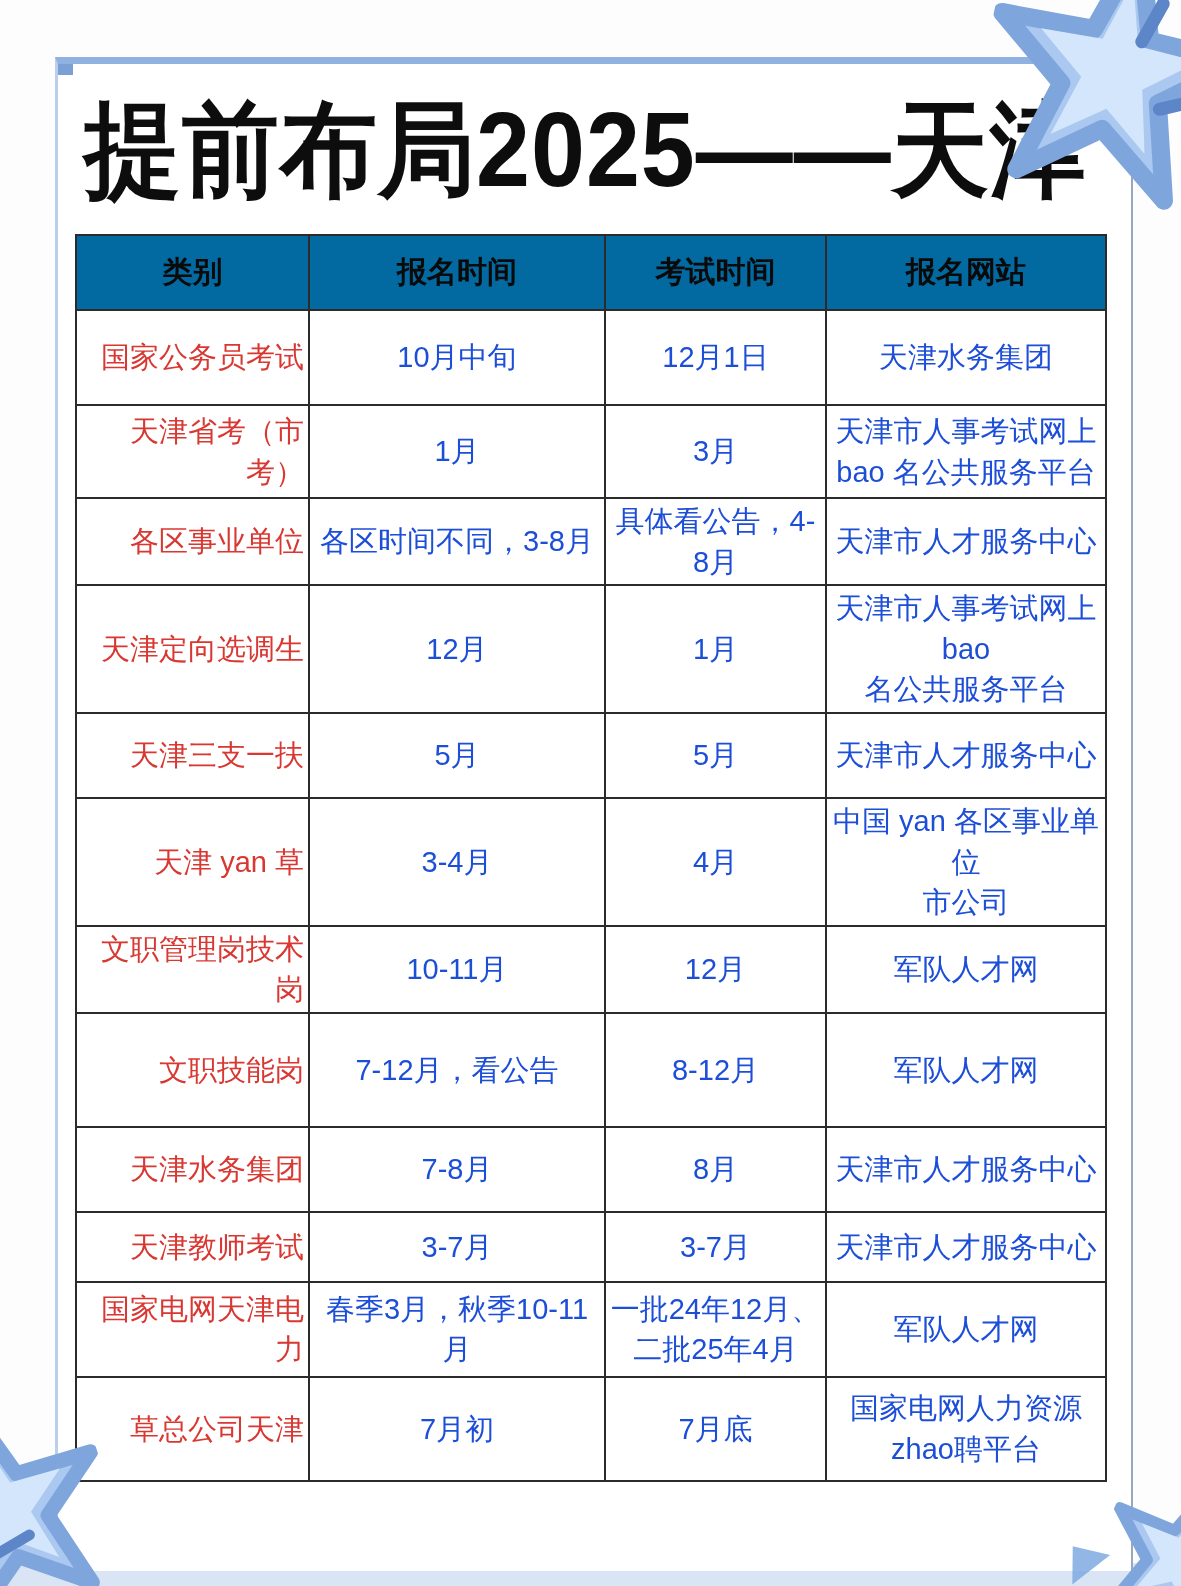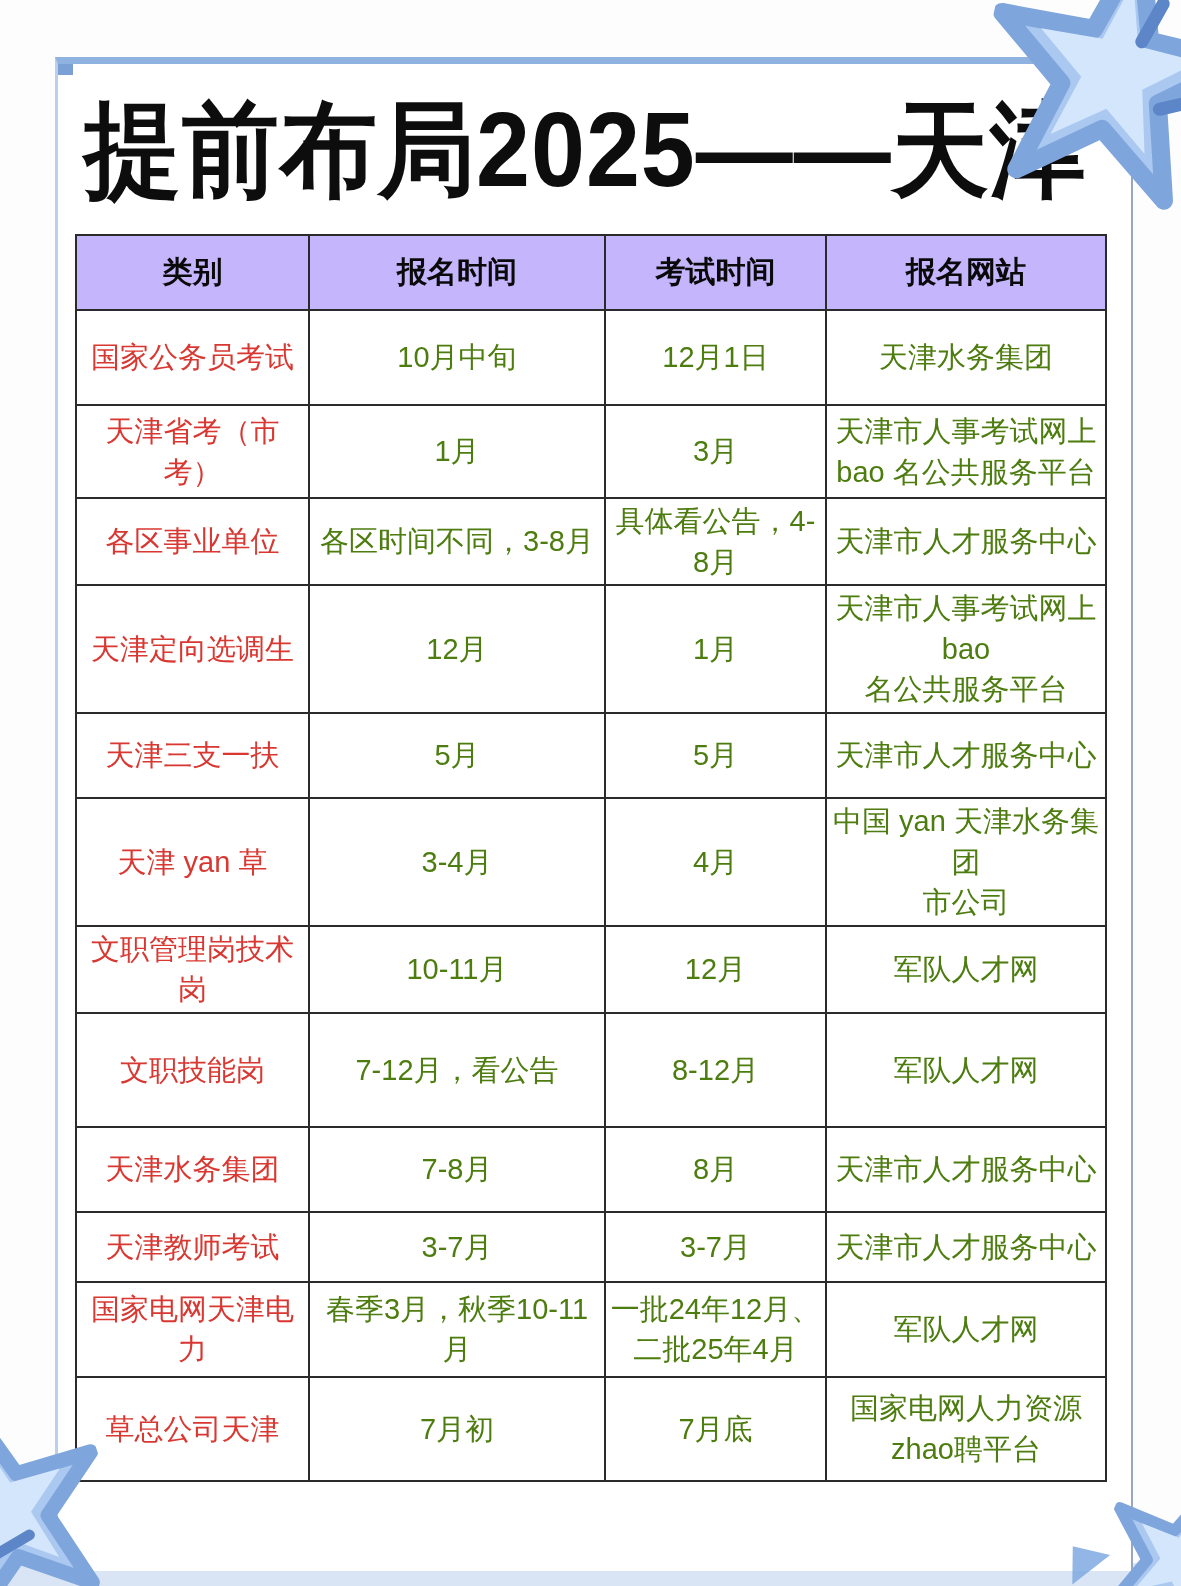--- a/index.html
+++ b/index.html
@@ -40,27 +40,27 @@
   }
   .schedule col.c1{width:233px}
   .schedule col.c2{width:296px}
   .schedule col.c3{width:221px}
   .schedule col.c4{width:280px}
   .schedule th,.schedule td{
     border:2px solid #2b2b2b;text-align:center;vertical-align:middle;
     padding:2px 4px;overflow:hidden;
   }
   .schedule th{
-    height:69px;background:#c4b5fd;color:#0a0a0a;
+    height:69px;background:#0369a1;color:#0a0a0a;
     font-size:30px;font-weight:bold;
   }
   .schedule td{
-    font-size:29px;color:#4d7c0f;white-space:pre-line;line-height:1.4;
-  }
-  .schedule td.cat{color:#d93832;}
+    font-size:29px;color:#1d4ed8;white-space:pre-line;line-height:1.4;
+  }
+  .schedule td.cat{color:#d93832;text-align:right;}
   tbody tr:nth-child(1){height:95px}
   tbody tr:nth-child(2){height:93px}
   tbody tr:nth-child(3){height:78px}
   tbody tr:nth-child(4){height:83px}
   tbody tr:nth-child(5){height:85px}
   tbody tr:nth-child(6){height:68px}
   tbody tr:nth-child(7){height:70px}
   tbody tr:nth-child(8){height:114px}
   tbody tr:nth-child(9){height:85px}
   tbody tr:nth-child(10){height:70px}
@@ -154,21 +154,21 @@
       <tr>
         <td class="cat">天津三支一扶</td>
         <td>5月</td>
         <td>5月</td>
         <td>天津市人才服务中心</td>
       </tr>
       <tr>
         <td class="cat">天津 yan 草</td>
         <td>3-4月</td>
         <td>4月</td>
-        <td>中国 yan 天津水务集团
+        <td>中国 yan 各区事业单位
 市公司</td>
       </tr>
       <tr>
         <td class="cat">文职管理岗技术岗</td>
         <td>10-11月</td>
         <td>12月</td>
         <td>军队人才网</td>
       </tr>
       <tr>
         <td class="cat">文职技能岗</td>

